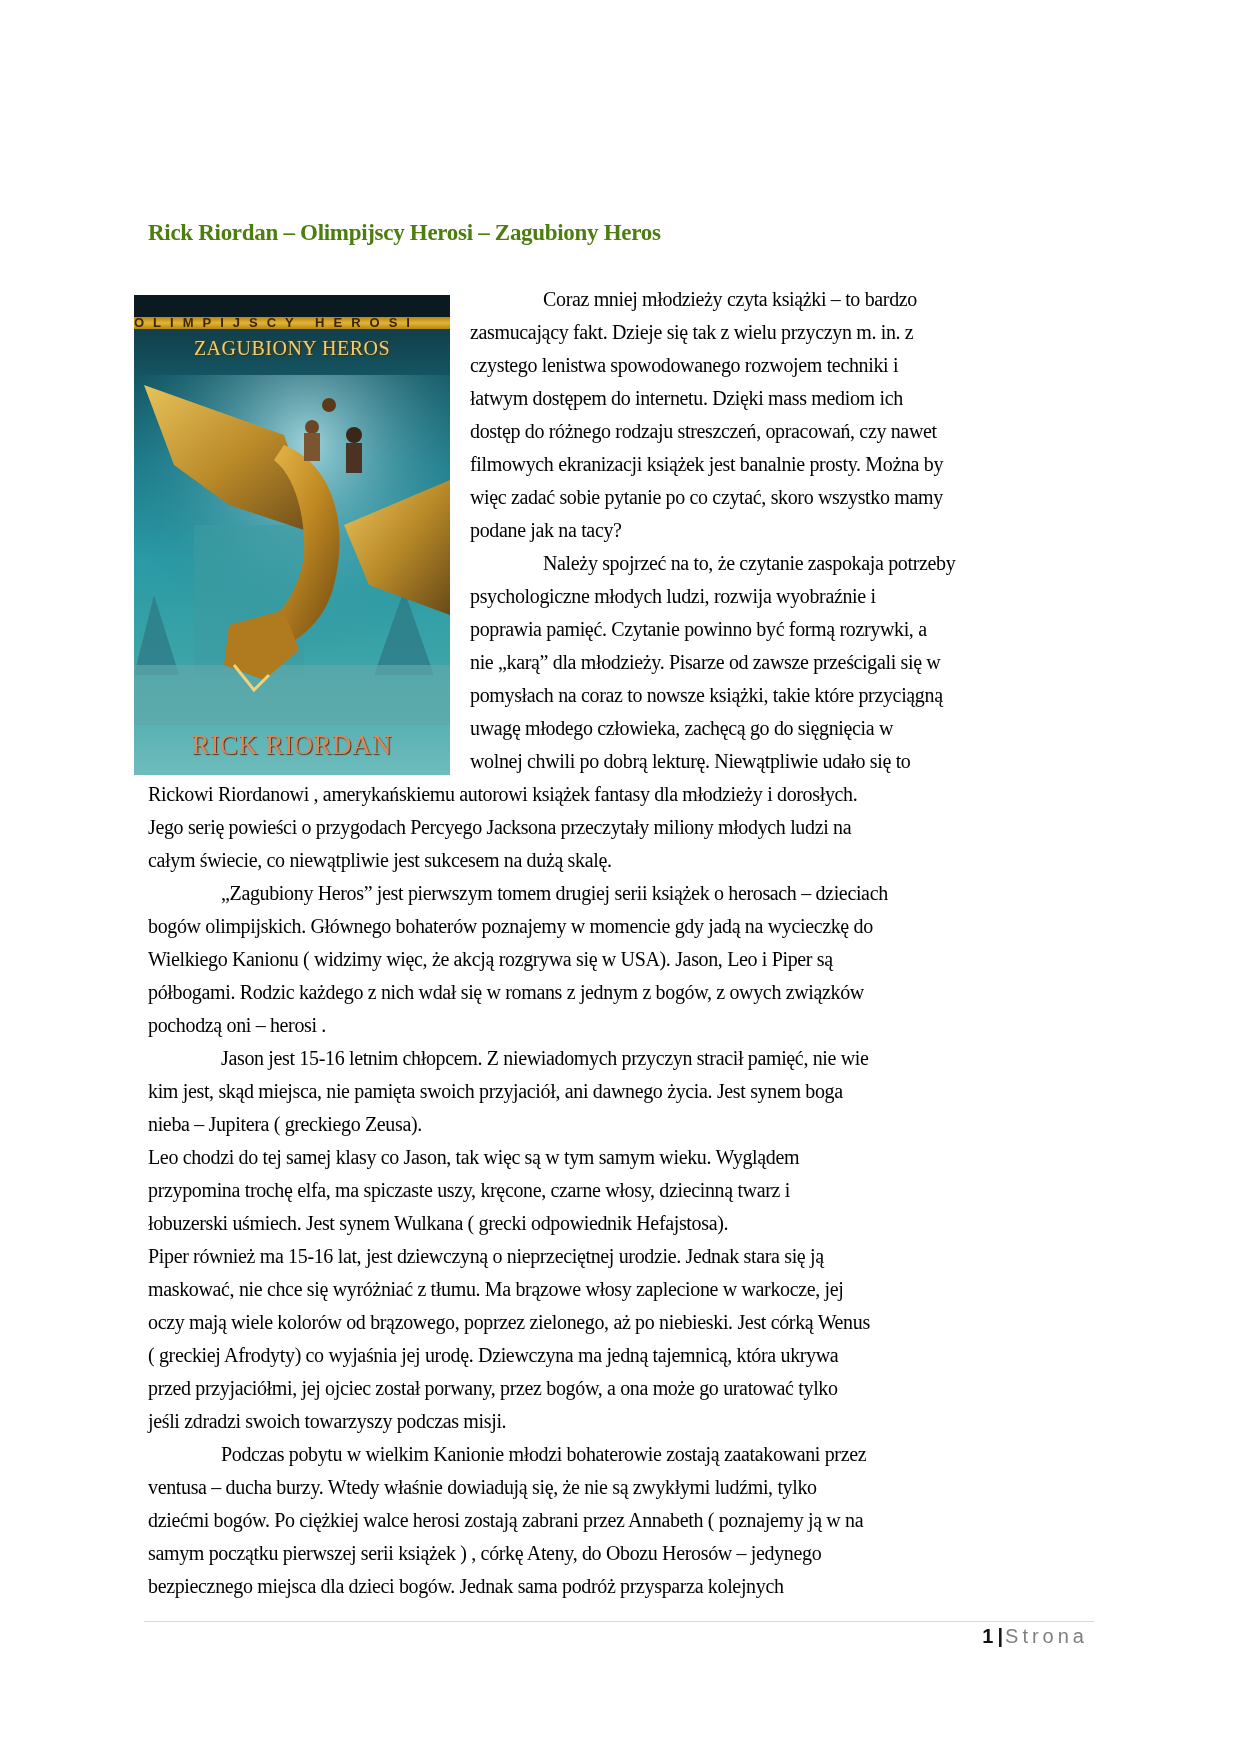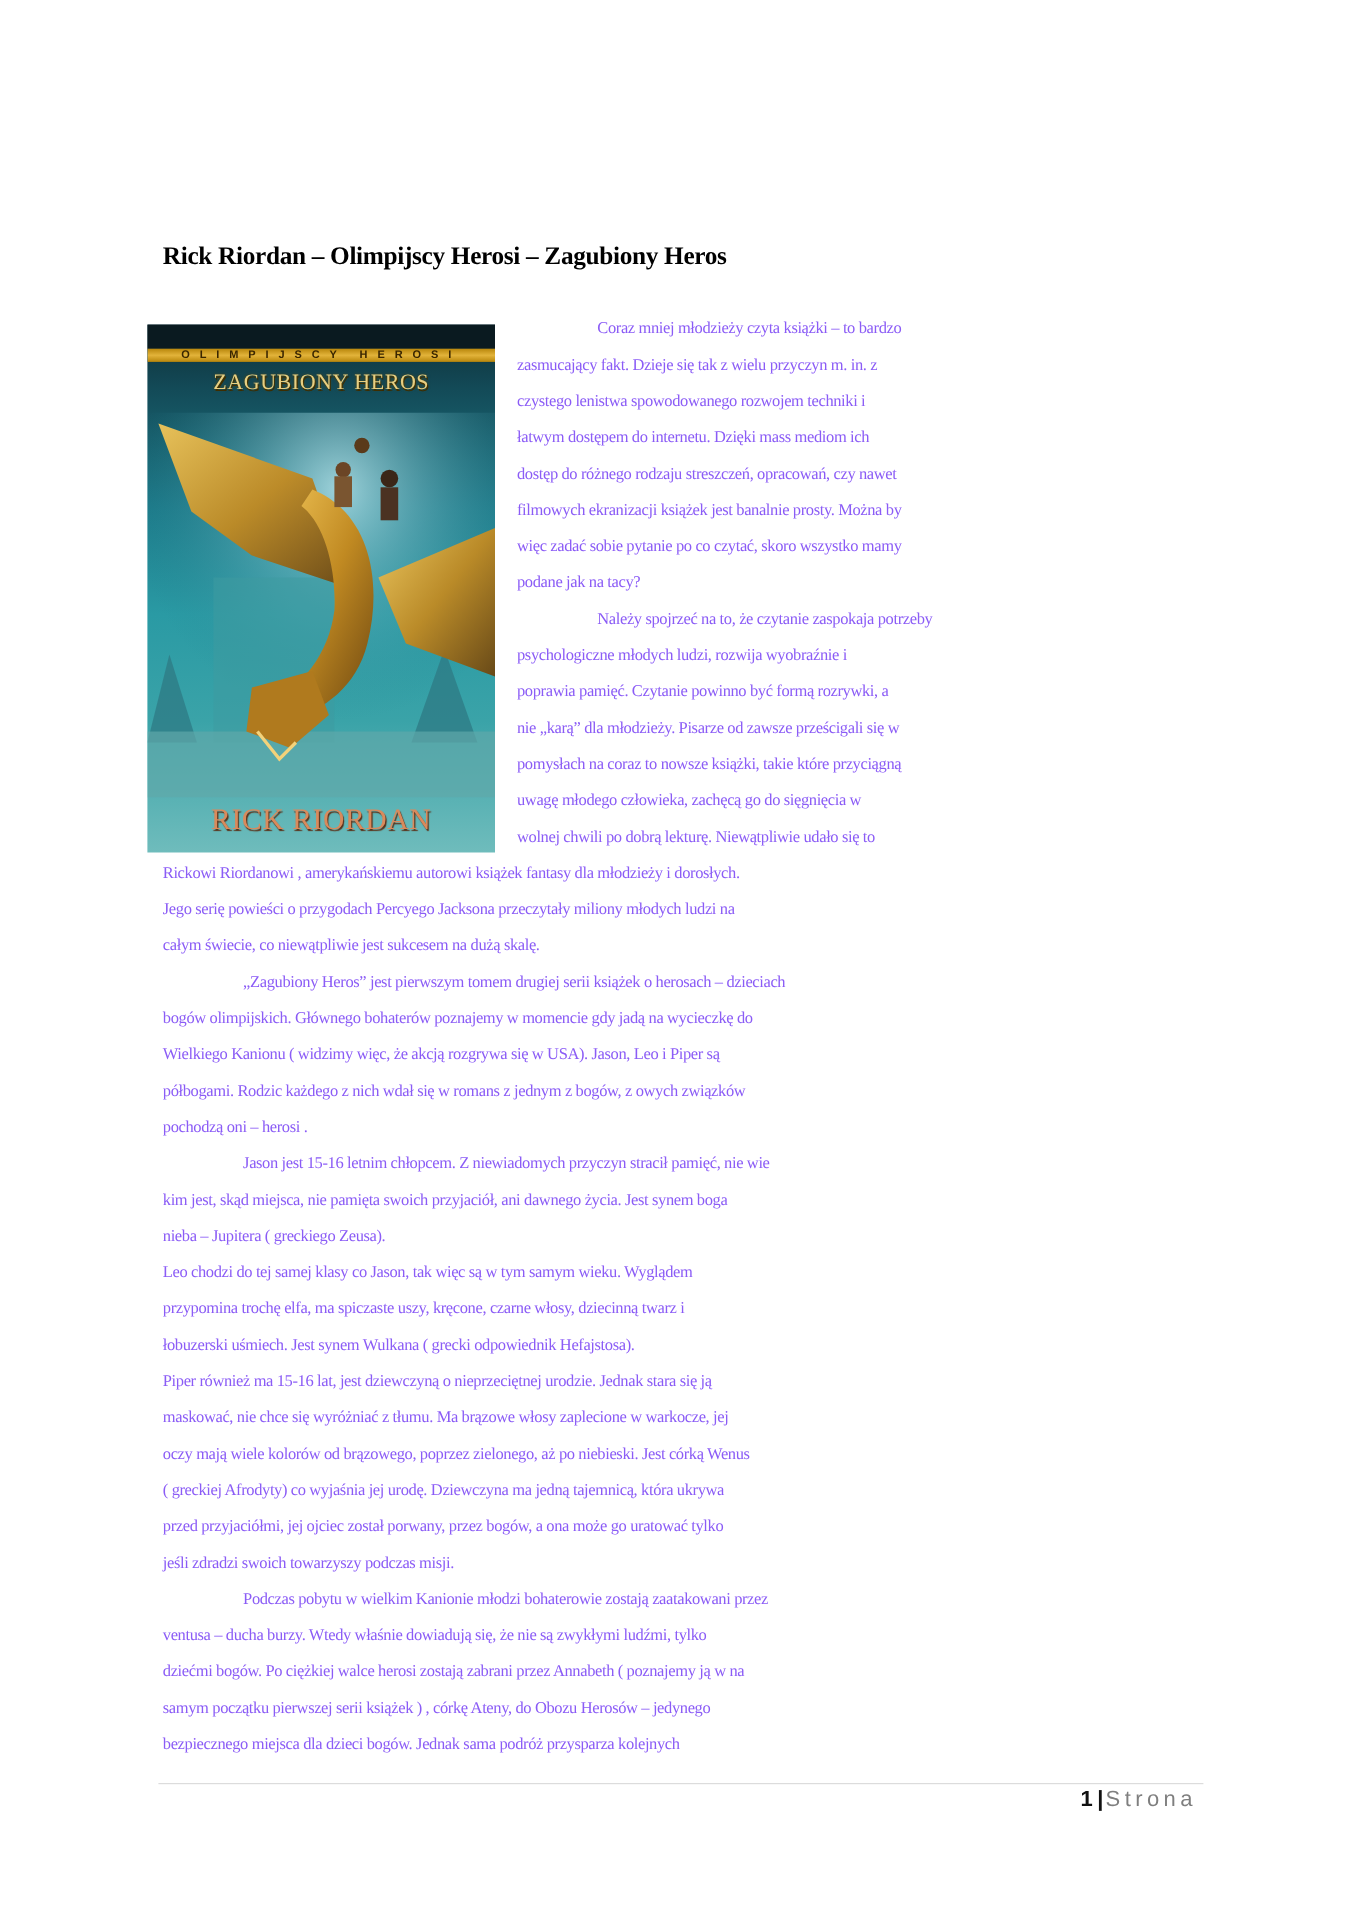--- a/index.html
+++ b/index.html
@@ -3,37 +3,37 @@
 <meta charset="utf-8">
 <style>
   html, body { margin: 0; padding: 0; background: #ffffff; }
   body { width: 1240px; height: 1754px; position: relative; overflow: hidden; }
   .page {
     position: absolute; left: 0; top: 0; width: 1240px; height: 1754px; background: #fff;
     font-family: "Liberation Serif", "DejaVu Serif", serif; color: #111;
   }
   .title {
     position: absolute; left: 148px; top: 220px;
-    font-size: 23px; font-weight: bold; letter-spacing: -0.3px; color: #000000;
+    font-size: 23px; font-weight: bold; letter-spacing: -0.3px; color: #4d7c0f;
   }
   .line {
-    position: absolute; font-size: 15px; line-height: 33px; white-space: nowrap;
-    letter-spacing: -0.35px; color: #8b5cf6;
+    position: absolute; font-size: 20px; line-height: 33px; white-space: nowrap;
+    letter-spacing: -0.35px; color: #000000;
   }
   .cover {
     position: absolute; left: 134px; top: 295px; width: 316px; height: 480px;
     background: linear-gradient(180deg, #0e2d36 0%, #134a57 12%, #1d7b8a 35%, #2a9aa4 55%, #3aa3a8 75%, #6fbcbc 100%);
     overflow: hidden;
   }
   .cover-top { position: absolute; left: 0; top: 0; width: 100%; height: 22px; background: #0a1a20; }
   .cover-band {
     position: absolute; left: 0; top: 22px; width: 100%; height: 12px;
     background: linear-gradient(180deg, #b8860b, #e2b33a, #b8860b);
-    font-family: "Liberation Sans", sans-serif; font-size: 10px; color: #3a2600;
-    letter-spacing: 9px; text-align: center; line-height: 12px; font-weight: bold;
+    font-family: "Liberation Sans", sans-serif; font-size: 13px; color: #3a2600;
+    letter-spacing: 9px; text-align: left; line-height: 12px; font-weight: bold;
   }
   .cover-title {
     position: absolute; left: 0; top: 42px; width: 100%; text-align: center;
     font-family: "Liberation Serif", serif; font-size: 20px; color: #e7cf82;
     text-shadow: 0 0 3px #5a4300, 1px 1px 0 #3b2b00; letter-spacing: 0.5px;
   }
   .cover-art { position: absolute; left: 0; top: 80px; width: 316px; height: 350px; }
   .cover-author {
     position: absolute; left: 0; bottom: 14px; width: 100%; text-align: center;
     font-family: "Liberation Serif", serif; font-size: 27px; color: #d98a5c;

